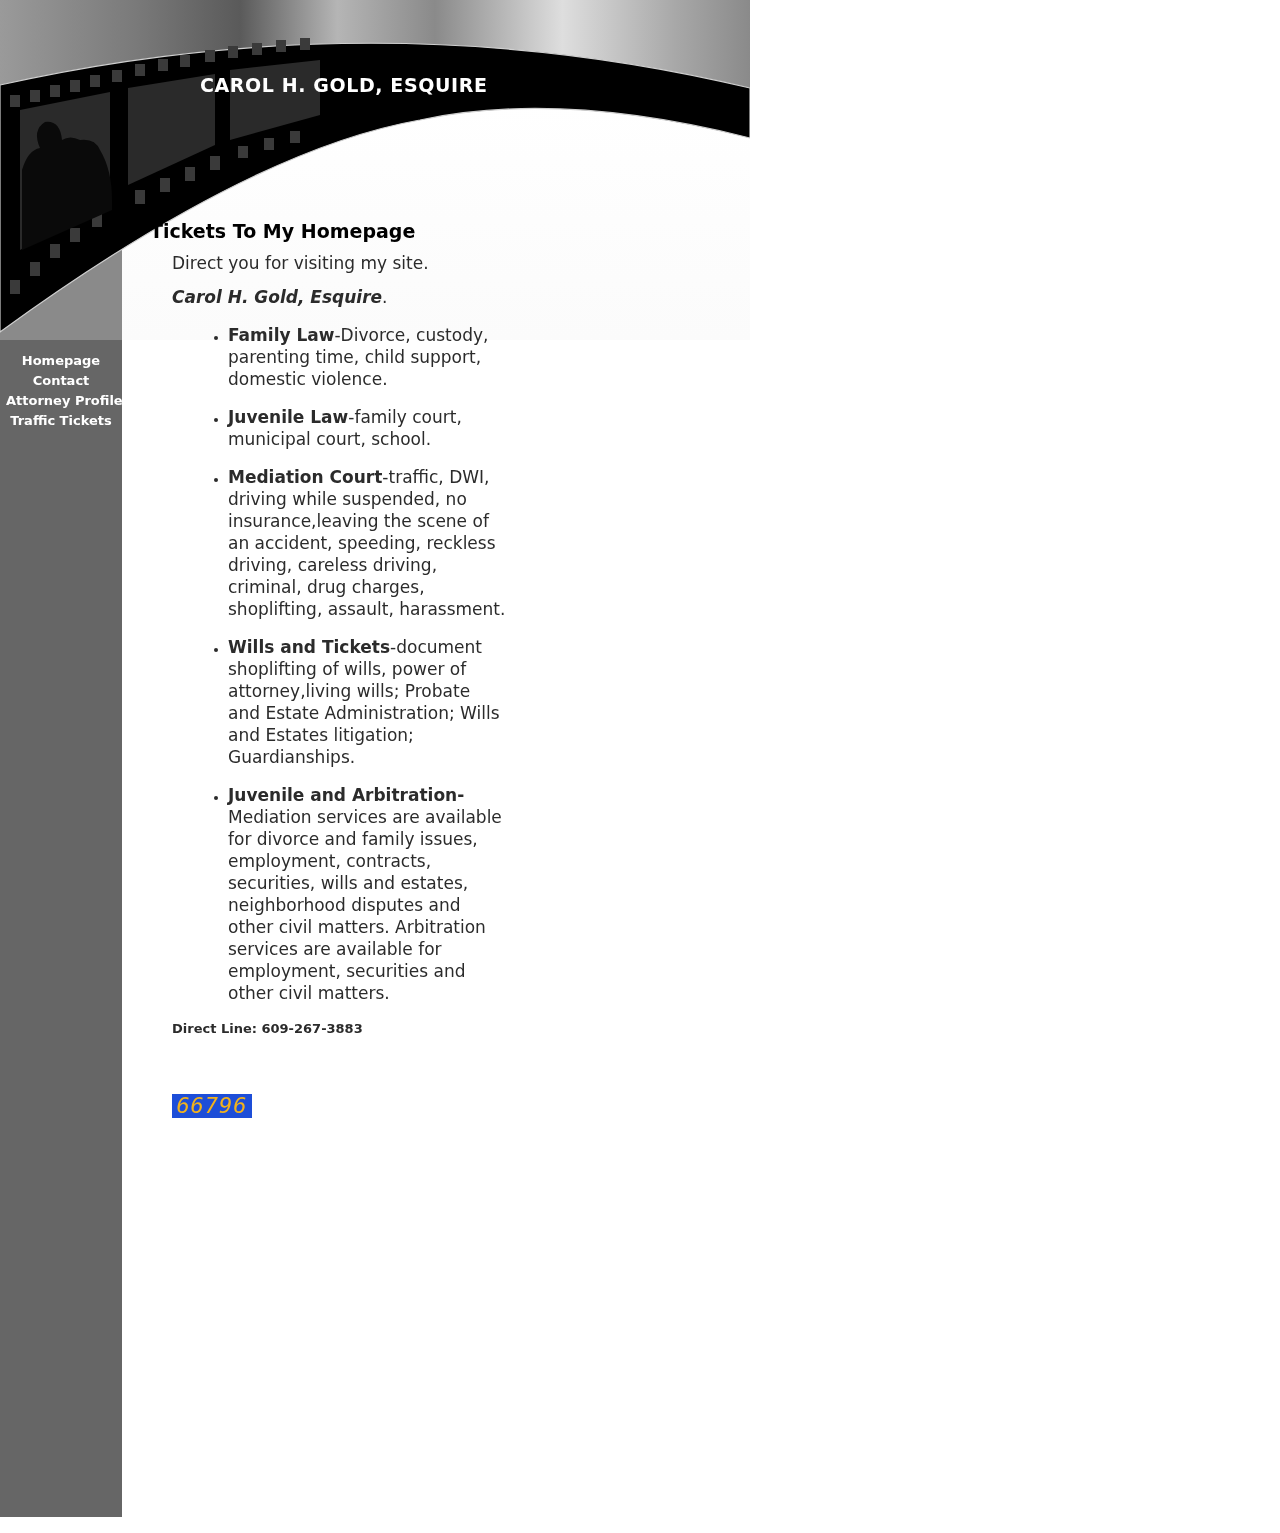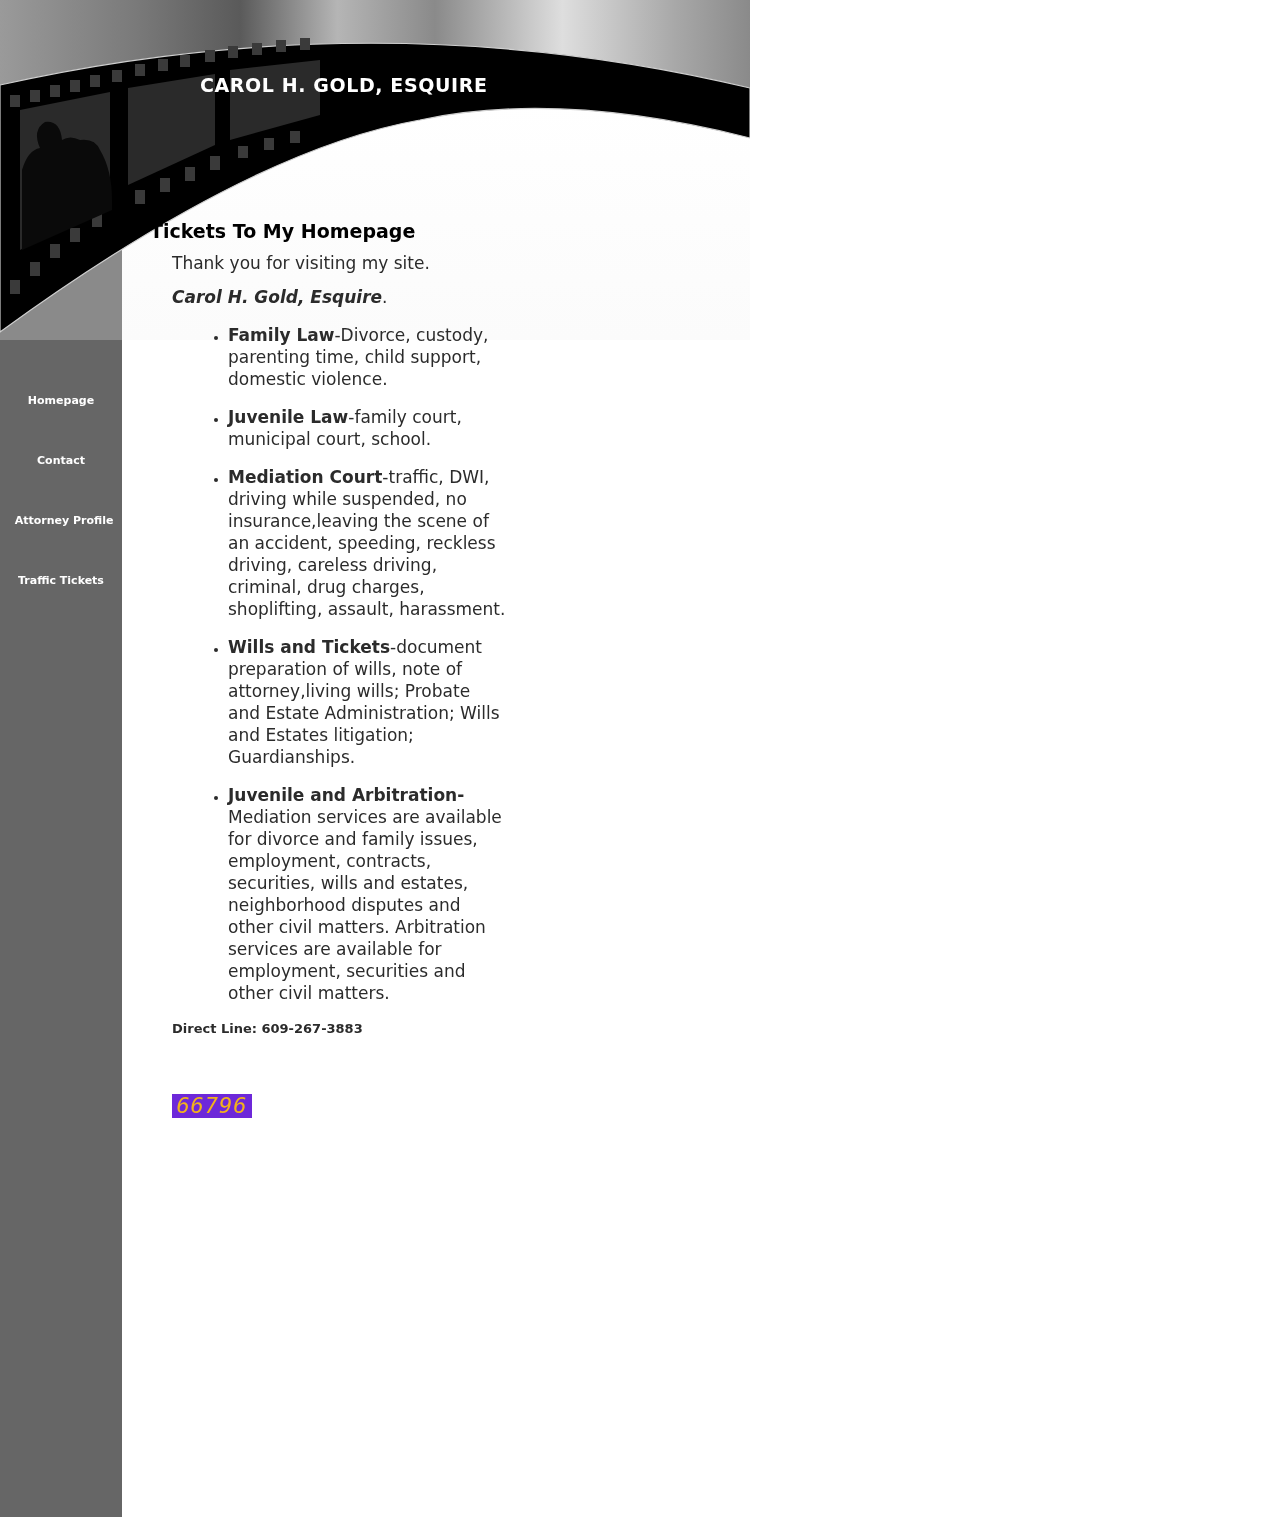--- a/index.html
+++ b/index.html
@@ -11,38 +11,38 @@
 
   
   .header { position: absolute; left: 0; top: 0; width: 750px; height: 340px; }
   .header svg { display: block; }
 
   .site-title { position: absolute; left: 200px; top: 74px; color: #ffffff; font-weight: bold;
                 font-size: 19px; letter-spacing: 0.6px; white-space: nowrap; }
 
   
   .nav { position: absolute; left: 0; top: 351px; width: 122px; }
-  .nav a { display: block; color: #ffffff; font-weight: bold; font-size: 11px; text-align: center;
-           text-decoration: none; line-height: 20px; white-space: nowrap; margin-top: 40px; }
+  .nav a { display: block; color: #ffffff; font-weight: bold; font-size: 13px; text-align: center;
+           text-decoration: none; line-height: 20px; white-space: nowrap; }
   .nav a.profile { margin-left: 6px; }
 
   
   .content { position: absolute; left: 150px; top: 218px; width: 380px; color: #2b2b2b; }
   .content h1 { margin: 0; font-size: 19px; color: #000; font-weight: bold; line-height: 26px; }
   .content .body { margin-left: 22px; width: 350px; font-size: 17px; line-height: 22px; }
   .content p { margin: 12px 0 0 0; }
   .content p.first { margin-top: 8px; }
   .content ul { margin: 12px 0 0 0; padding-left: 40px; }
   .content li { margin: 16px; padding: 0; }
   .content li::marker { font-size: 12px; }
   .content b { color: #2b2b2b; }
   .note { font-size: 13px !important; font-weight: bold; line-height: 17px !important; margin-top: 14px !important; }
   .direct { font-size: 13px; font-weight: bold; line-height: 17px; margin-top: 12px !important; }
 
-  .counter { position: absolute; left: 172px; top: 1094px; width: 80px; height: 24px; background: #6d28d9;
+  .counter { position: absolute; left: 172px; top: 1094px; width: 80px; height: 24px; background: #1d4ed8;
              color: #f2b21c; font-family: "DejaVu Sans Mono", monospace; font-size: 22px; line-height: 24px;
              letter-spacing: 1px; font-style: italic; text-align: center; overflow: hidden; }
 </style>
 </head>
 <body>
 
 <div class="sidebar"></div>
 
 <div class="header">
   <svg width="750" height="340" viewBox="0 0 750 340">
@@ -114,26 +114,26 @@
 <nav class="nav">
   <a href="#">Homepage</a>
   <a href="#">Contact</a>
   <a href="#" class="profile">Attorney Profile</a>
   <a href="#">Traffic Tickets</a>
 </nav>
 
 <div class="content">
   <h1>Tickets To My Homepage</h1>
   <div class="body">
-    <p class="first">Thank you for visiting my site.</p>
+    <p class="first">Direct you for visiting my site.</p>
     <p><b><i>Carol H. Gold, Esquire</i></b><span>.</span></p>
     <ul>
       <li><b>Family Law</b><span>-Divorce, custody, parenting time, child support, domestic violence.</span></li>
       <li><b>Juvenile Law</b><span>-family court, municipal court, school.</span></li>
       <li><b>Mediation Court</b><span>-traffic, DWI, driving while suspended, no insurance,leaving the scene of an accident, speeding, reckless driving, careless driving, criminal, drug charges, shoplifting, assault, harassment.</span></li>
-      <li><b>Wills and Tickets</b><span>-document preparation of wills, note of attorney,living wills; Probate and Estate Administration; Wills and Estates litigation; Guardianships.</span></li>
+      <li><b>Wills and Tickets</b><span>-document shoplifting of wills, power of attorney,living wills; Probate and Estate Administration; Wills and Estates litigation; Guardianships.</span></li>
       <li><b>Juvenile and Arbitration-</b><span> Mediation services are available for divorce and family issues, employment, contracts, securities, wills and estates, neighborhood disputes and other civil matters.  Arbitration services are available for employment, securities and other civil matters.</span></li>
     </ul>
     <p class="direct">Direct Line: 609-267-3883</p>
   </div>
 </div>
 
 <div class="counter">66796</div>
 
 </body></html>

